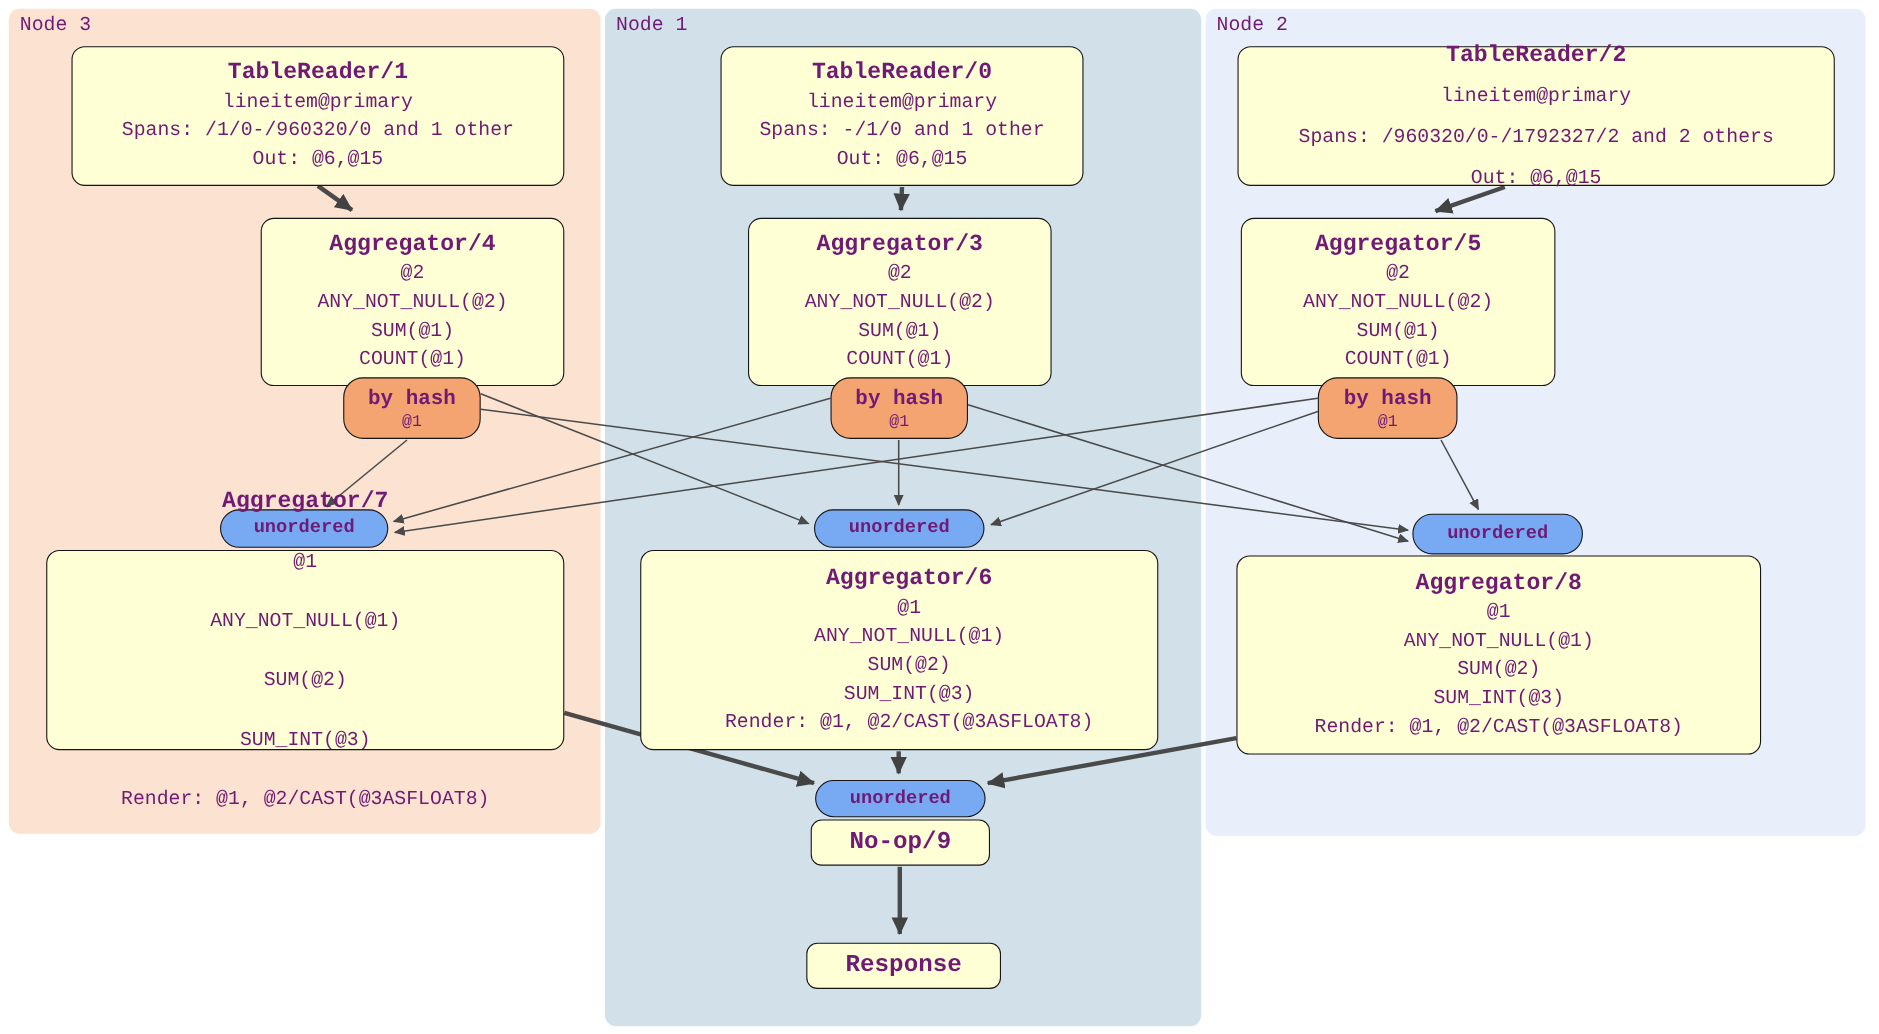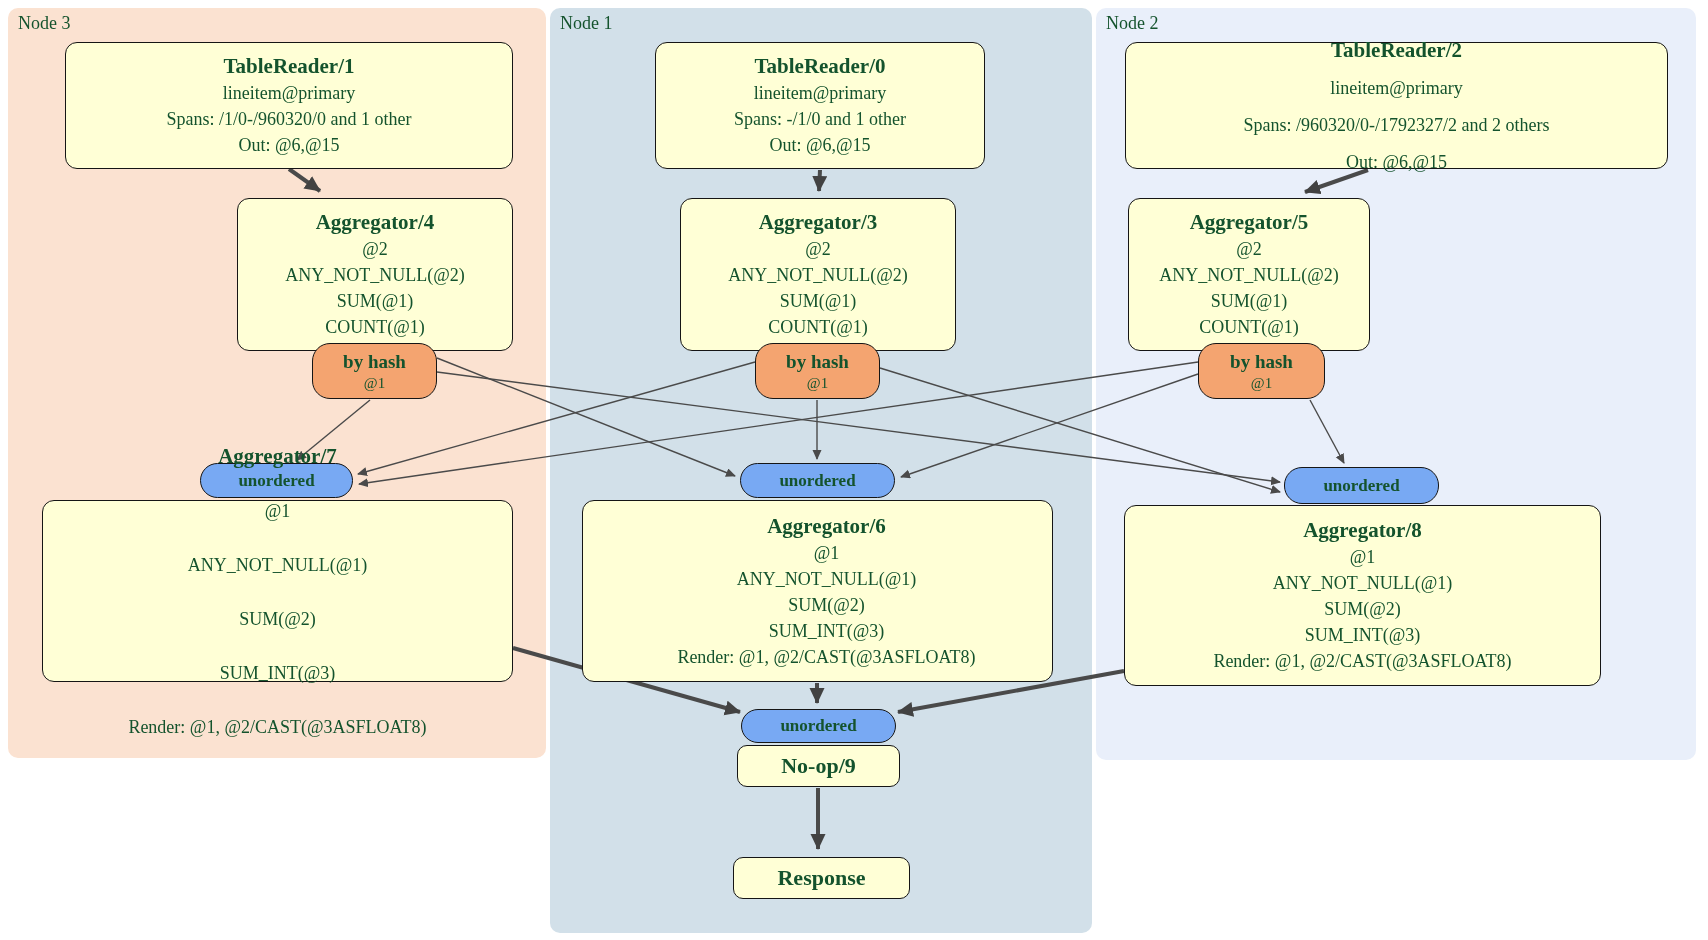--- a/index.html
+++ b/index.html
@@ -1,17 +1,17 @@
 <!DOCTYPE html>
 <html style="--node3-bg: #fbe2d1; --node1-bg: #d2e0e9; --node2-bg: #e9effa; --box-bg: #ffffd6; --router-bg: #f4a470; --sync-bg: #78a9f3; --edge: #4a4a4a;"><head>
 <meta charset="utf-8">
 <style>
   html,body{margin:0;padding:0;background:#ffffff;}
   #canvas{position:relative;width:1708px;height:940px;overflow:hidden;
-          font-family:Liberation Serif, serif;color:#14532d;}
+          font-family:Liberation Mono, monospace;color:#701a75;}
   .region{position:absolute;border-radius:10px;z-index:1;}
   #region-node3{left:8px;top:8px;width:538px;height:750px;background:var(--node3-bg,#fbe2d1);}
   #region-node1{left:550px;top:8px;width:542px;height:925px;background:var(--node1-bg,#d2e0e9);}
   #region-node2{left:1096px;top:8px;width:600px;height:752px;background:var(--node2-bg,#e9effa);}
   .region-label{position:absolute;left:10px;top:5px;font-size:18px;}
   #edges{position:absolute;left:0;top:0;z-index:2;}
   line.thin{stroke:var(--edge,#4a4a4a);stroke-width:1.4;}
   line.thick{stroke:var(--edge,#4a4a4a);stroke-width:4;}
   .pbox{position:absolute;z-index:3;background:var(--box-bg,#ffffd6);
         border:1.7px solid #151515;border-radius:12px;box-sizing:border-box;
@@ -126,21 +126,21 @@
     <div class="line">SUM_INT(@3)</div>
     <div class="line">Render: @1, @2/CAST(@3ASFLOAT8)</div>
   </div>
 
   <div class="pbox" style="left:1125px;top:42px;width:543px;height:127px;gap:11px;">
     <div class="title">TableReader/2</div>
     <div class="line">lineitem@primary</div>
     <div class="line">Spans: /960320/0-/1792327/2 and 2 others</div>
     <div class="line">Out: @6,@15</div>
   </div>
-  <div class="pbox" style="left:1128px;top:198px;width:242px;height:153px;">
+  <div class="pbox" style="left:1128px;top:198px;width:286px;height:153px;">
     <div class="title">Aggregator/5</div>
     <div class="line">@2</div>
     <div class="line">ANY_NOT_NULL(@2)</div>
     <div class="line">SUM(@1)</div>
     <div class="line">COUNT(@1)</div>
   </div>
   <div class="pbox router" style="left:1198px;top:343px;width:127px;height:56px;">
     <div class="rtitle">by hash</div>
     <div class="arg">@1</div>
   </div>

